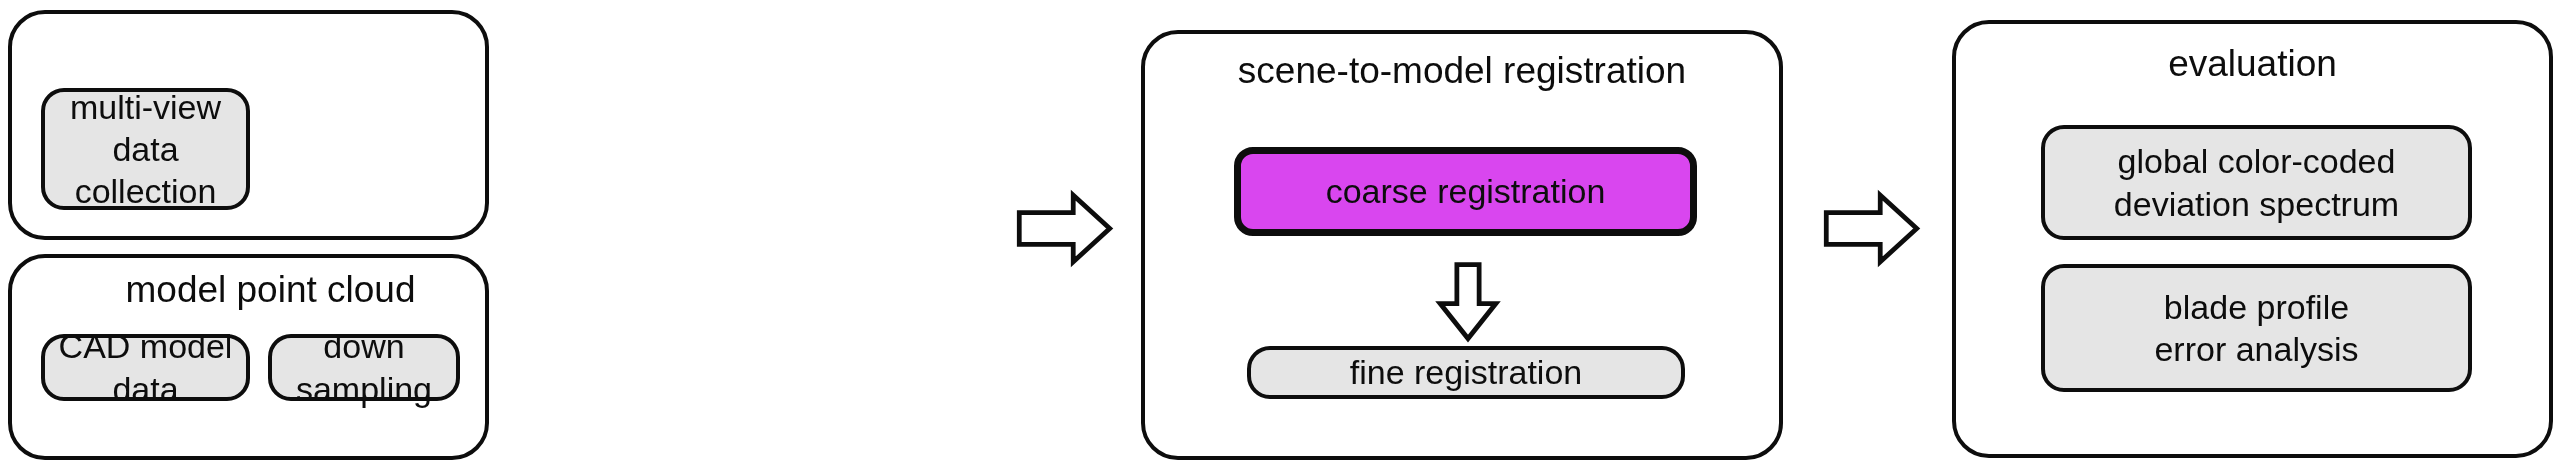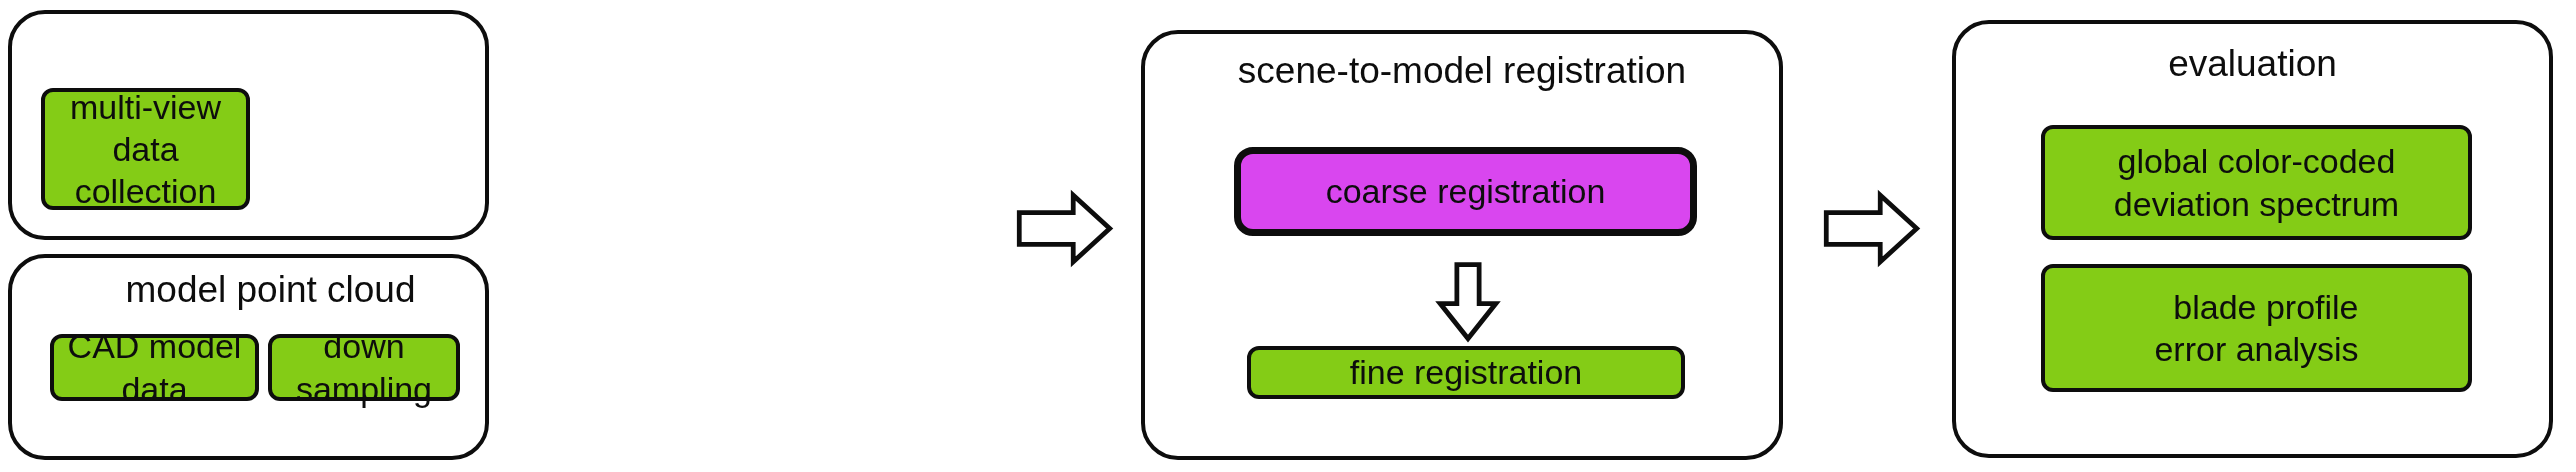--- a/index.html
+++ b/index.html
@@ -39,23 +39,23 @@
     font-size: 37px;
     line-height: 1.05;
     white-space: nowrap;
     font-weight: 400;
   }
 
   
   .box {
     position: absolute;
     box-sizing: border-box;
-    background: #84cc16;
+    background: #e5e5e5;
     border: 4px solid #0d0d0d;
-    border-radius: 12px;
+    border-radius: 23px;
     display: flex;
     align-items: center;
     justify-content: center;
     text-align: center;
   }
   .box-label {
     color: #0d0d0d;
     font-size: 34px;
     line-height: 1.24;
     white-space: pre-line;
@@ -91,21 +91,21 @@
     <div class="box" style="left:29px; top:74px; width:209px; height:122px;">
       <span class="box-label">multi-view
 data collection</span>
     </div>
 
   </div>
 
   <div class="group" style="left:8px; top:254px; width:481px; height:206px;">
     <div class="group-title" style="top:12.8px;margin-left:44px;">model point cloud</div>
 
-    <div class="box" style="left:29px; top:76px; width:209px; height:67px;margin-left:9px;">
+    <div class="box" style="left:29px; top:76px; width:209px; height:67px;">
       <span class="box-label">CAD model data</span>
     </div>
 
     <div class="box" style="left:256px; top:76px; width:192px; height:67px;">
       <span class="box-label">down sampling</span>
     </div>
   </div>
 
   <div class="arrow" style="left:1016px; top:192px; width:97px; height:73px;">
     <svg width="97" height="73" viewBox="0 0 122 92">
@@ -138,20 +138,20 @@
   </div>
 
   <div class="group" style="left:1952px; top:20px; width:601px; height:438px;">
     <div class="group-title" style="top:21px;">evaluation</div>
 
     <div class="box" style="left:85px; top:101px; width:431px; height:115px;">
       <span class="box-label">global color-coded
 deviation spectrum</span>
     </div>
 
-    <div class="box" style="left:85px; top:240px; width:431px; height:128px;text-align:right;">
+    <div class="box" style="left:85px; top:240px; width:431px; height:128px;">
       <span class="box-label">blade profile
 error analysis</span>
     </div>
   </div>
 
 </div>
 
 
 </body></html>

